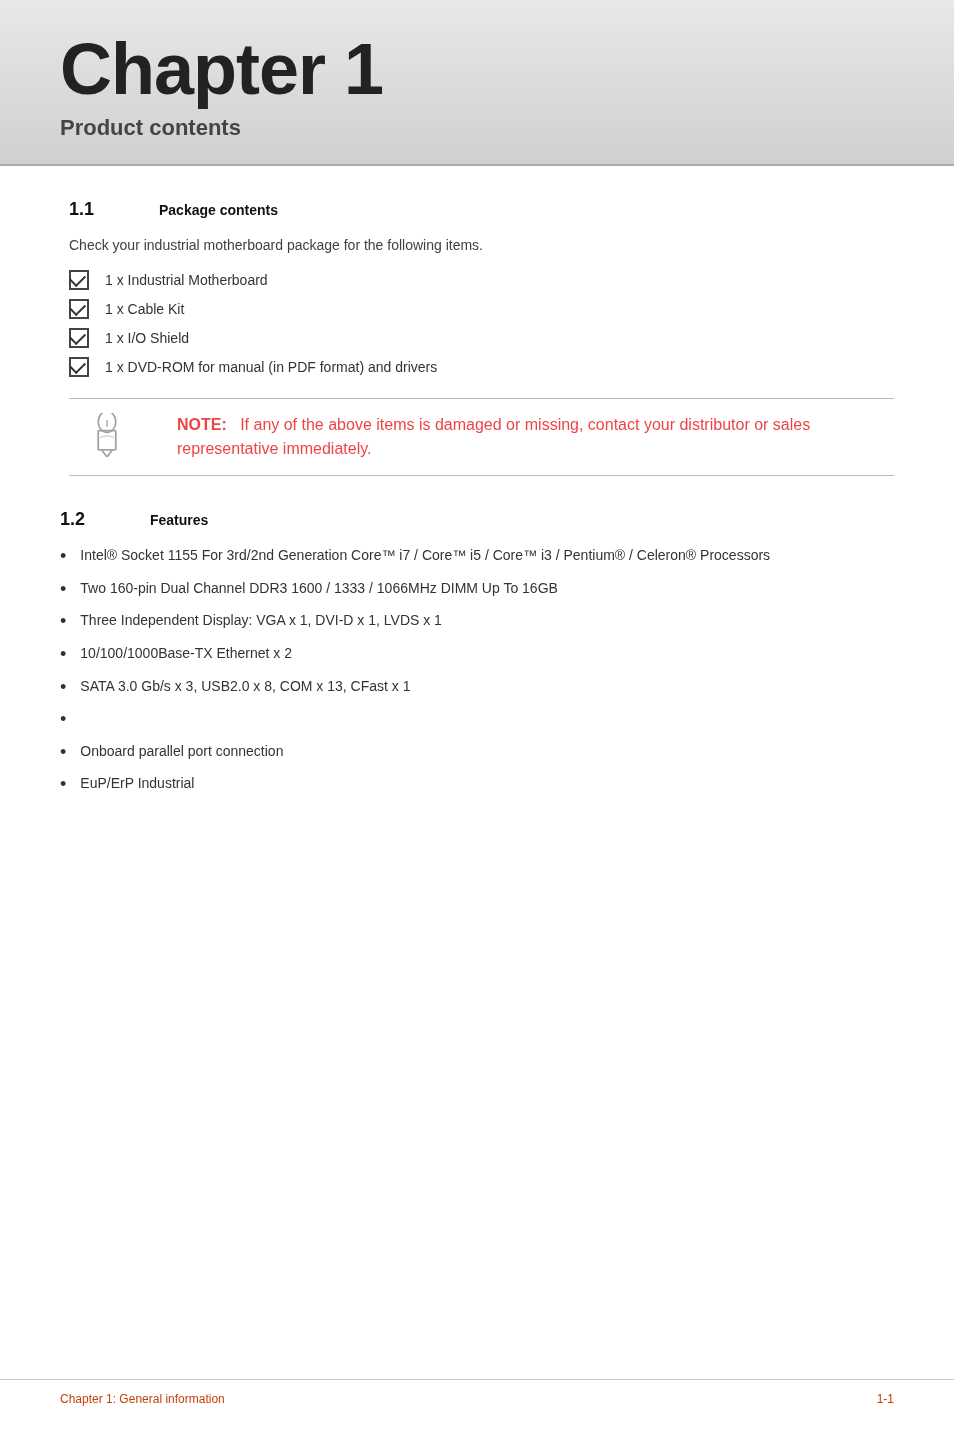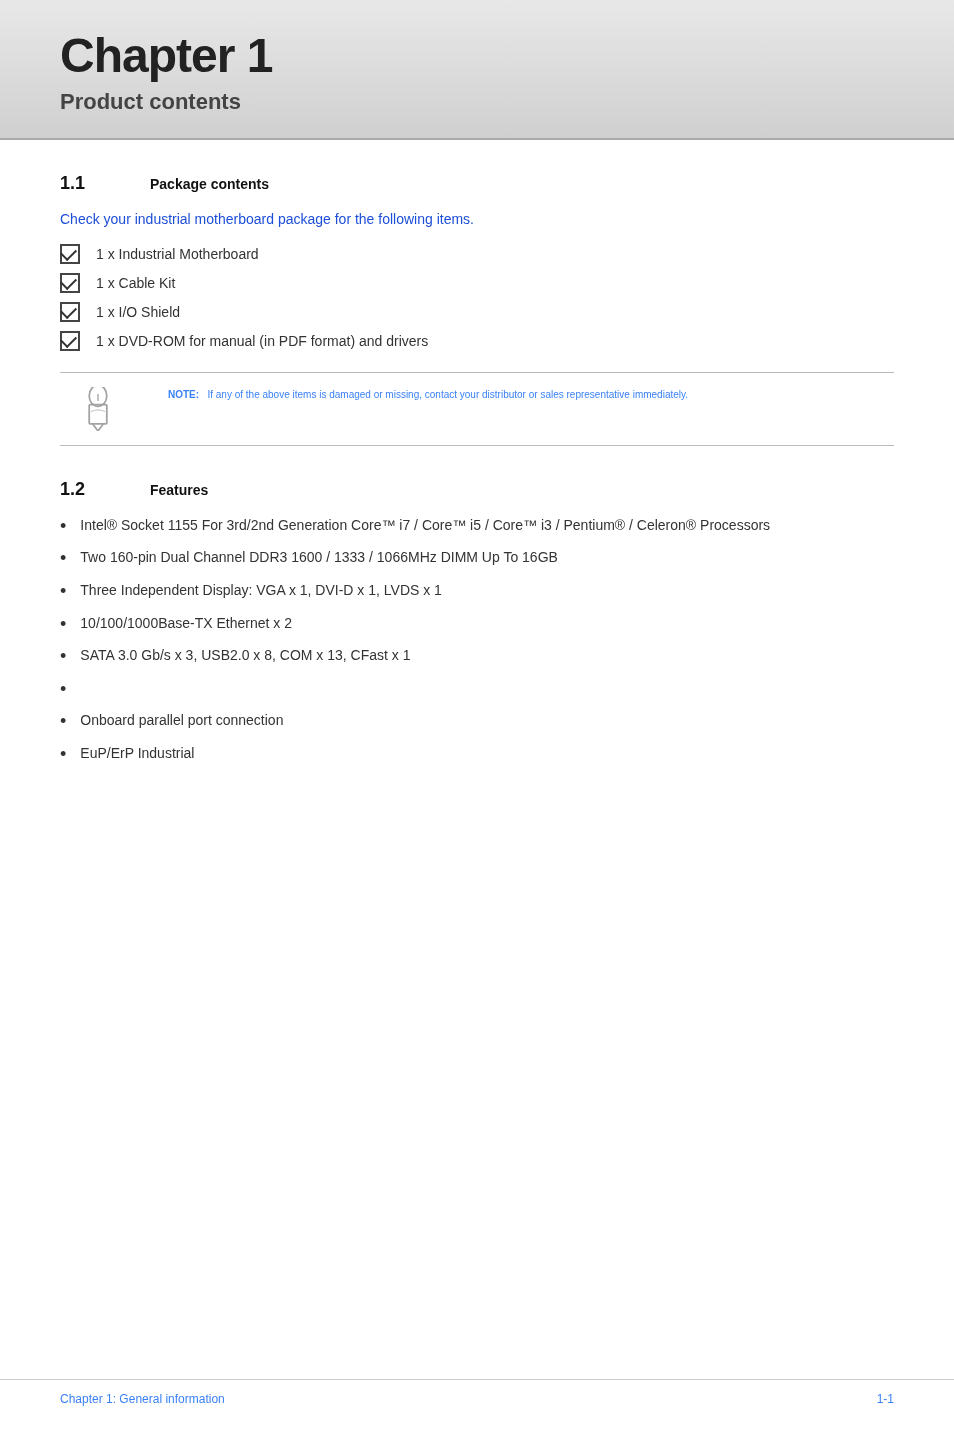--- a/index.html
+++ b/index.html
@@ -28,21 +28,21 @@
 
     
     .chapter-header {
       background: linear-gradient(to bottom, #e8e8e8 0%, #d0d0d0 100%);
       padding: 30px 60px 20px 60px;
       margin-bottom: 30px;
       border-bottom: 2px solid #aaaaaa;
     }
 
     .chapter-title {
-      font-size: 48px;
+      font-size: 72px;
       font-weight: 900;
       color: #222222;
       line-height: 1.1;
       letter-spacing: -1px;
     }
 
     .chapter-subtitle {
       font-size: 22px;
       font-weight: 700;
       color: #444444;
@@ -72,25 +72,26 @@
     }
 
     .section-title {
       font-size: 14px;
       font-weight: 700;
     }
 
     
     .section-1-1 {
       margin-bottom: 30px;
+      margin-left: 9px;
     }
 
     .intro-text {
       font-size: 14px;
-      color: #1d4ed8;
+      color: #404040;
       margin-bottom: 14px;
     }
 
     .checklist {
       list-style: none;
       margin-bottom: 20px;
     }
 
     .checklist li {
       display: flex;
@@ -143,22 +144,22 @@
       justify-content: center;
     }
 
     .note-icon-svg {
       width: 36px;
       height: 44px;
       opacity: 0.6;
     }
 
     .note-text {
-      font-size: 10px;
-      color: #3b82f6;
+      font-size: 16px;
+      color: #ef4444;
       line-height: 1.5;
       padding-left: 28px;
     }
 
     .note-text strong {
       font-weight: 700;
     }
 
     
     .section-1-2 {
@@ -191,21 +192,21 @@
       position: absolute;
       bottom: 20px;
       left: 0;
       right: 0;
       padding: 10px 60px;
       border-top: 1px solid #cccccc;
       display: flex;
       justify-content: space-between;
       align-items: flex-start;
       font-size: 12px;
-      color: #3b82f6;
+      color: #c2410c;
     }
   </style>
 </head>
 <body>
 
 <div class="page-wrapper">
 
   <div class="chapter-header">
     <div class="chapter-title">
       <span>Chapter</span>

